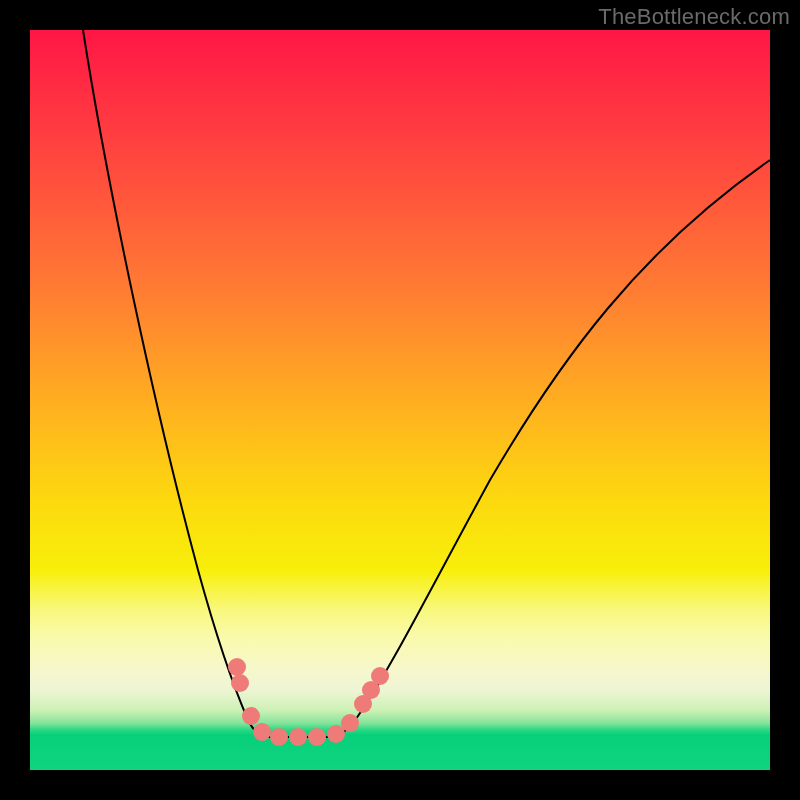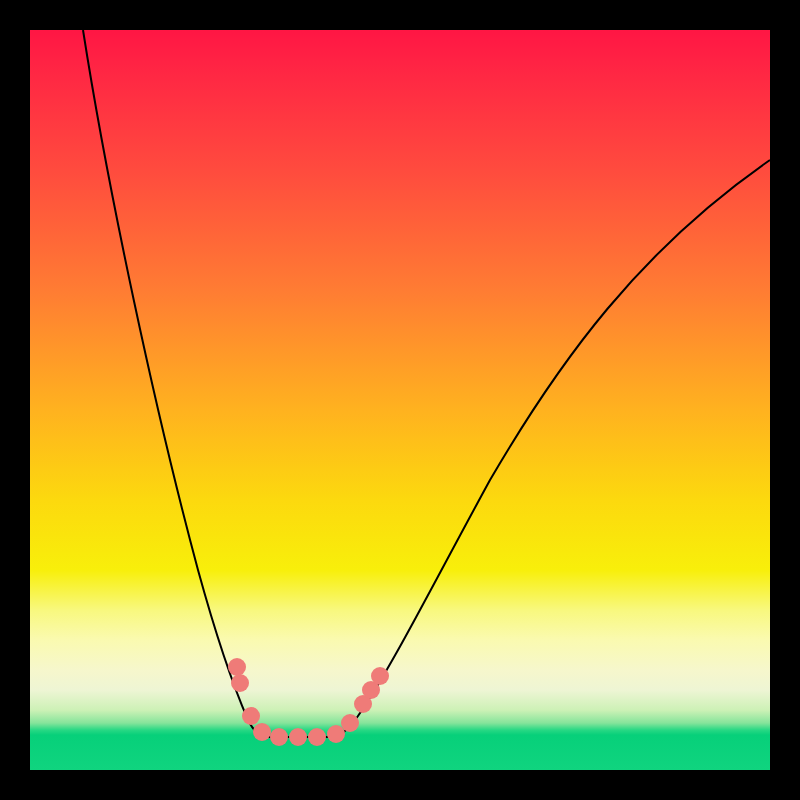--- a/index.html
+++ b/index.html
@@ -100,14 +100,15 @@
           <circle cx="320" cy="693" r="9" fill="#ef7b78"></circle>
           <circle cx="333" cy="674" r="9" fill="#ef7b78"></circle>
           <circle cx="341" cy="660" r="9" fill="#ef7b78"></circle>
           <circle cx="350" cy="646" r="9" fill="#ef7b78"></circle>
         </g>
 
     </svg>
 
   </div>
 
+  <div class="watermark">TheBottleneck.com</div>
 
 </div>
 
 </body></html>

